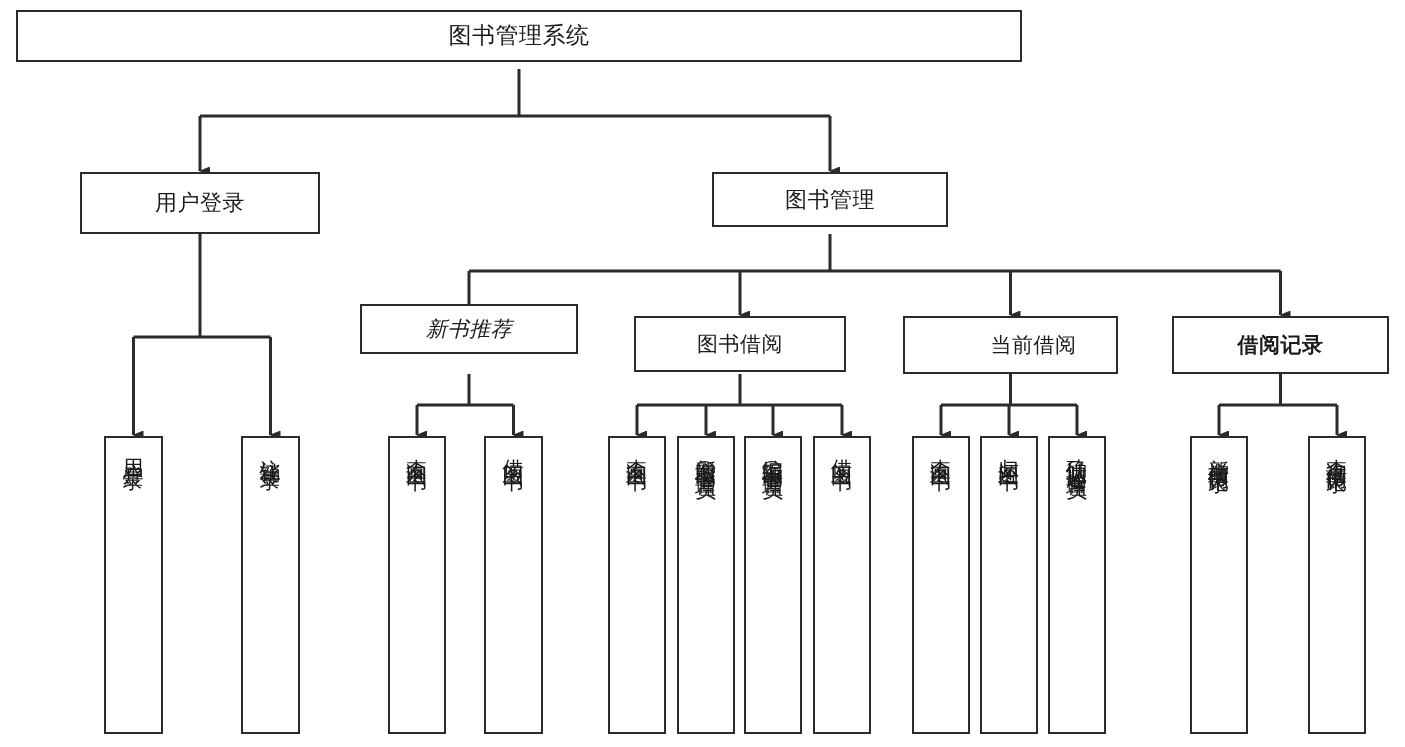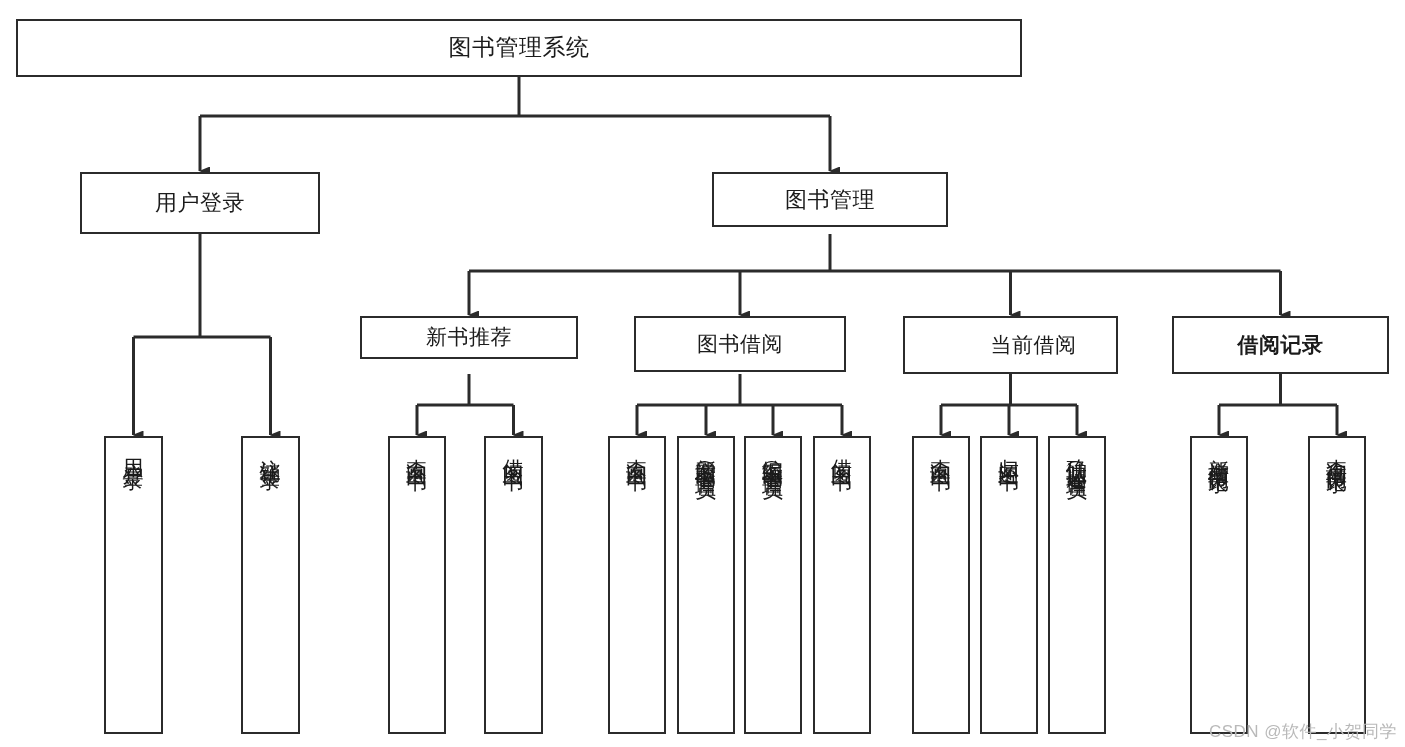--- a/index.html
+++ b/index.html
@@ -120,30 +120,30 @@
         <path d="M1009,405 L1009,435" marker-end="url(#arrowhead)"></path>
         <path d="M1077,405 L1077,435" marker-end="url(#arrowhead)"></path>
         <path d="M1280.5,374 L1280.5,405"></path>
         <path d="M1219,405 L1337,405"></path>
         <path d="M1219,405 L1219,435" marker-end="url(#arrowhead)"></path>
         <path d="M1337,405 L1337,435" marker-end="url(#arrowhead)"></path>
       </g>
   </svg>
 
   <div id="node-layer">
-      <div class="node level1 tall-text root" style="left: 16px; top: 19px; width: 1006px; height: 58px;">
+      <div class="node level1 tall-text root" style="left: 16px; top: 10px; width: 1006px; height: 52px;">
         <span class="node-label">图书管理系统</span>
       </div>
       <div class="node level2" style="left: 80px; top: 172px; width: 240px; height: 62px;">
         <span class="node-label">用户登录</span>
       </div>
       <div class="node level2" style="left: 712px; top: 172px; width: 236px; height: 55px;">
         <span class="node-label">图书管理</span>
       </div>
-      <div class="node level3" style="left: 360px; top: 316px; width: 218px; height: 43px;">
+      <div class="node level3" style="left: 360px; top: 304px; width: 218px; height: 50px; font-style: italic;">
         <span class="node-label">新书推荐</span>
       </div>
       <div class="node level3" style="left: 634px; top: 316px; width: 212px; height: 56px;">
         <span class="node-label">图书借阅</span>
       </div>
       <div class="node level3" style="left: 903px; top: 316px; width: 215px; height: 58px; padding-left: 46px;">
         <span class="node-label">当前借阅</span>
       </div>
       <div class="node level3" style="left: 1172px; top: 316px; width: 217px; height: 58px; font-weight: bold;">
         <span class="node-label">借阅记录</span>
@@ -182,15 +182,14 @@
         <span class="node-label">确认归还（管理员）</span>
       </div>
       <div class="node level4 leaf tall-text" style="left: 1190px; top: 436px; width: 58px; height: 298px;">
         <span class="node-label">新增借阅记录</span>
       </div>
       <div class="node level4 leaf tall-text" style="left: 1308px; top: 436px; width: 58px; height: 298px;">
         <span class="node-label">查询借阅记录</span>
       </div>
     </div>
 
-  <div class="watermark">CSDN @软件_小贺同学</div>
 
 </div>
 
 </body></html>

